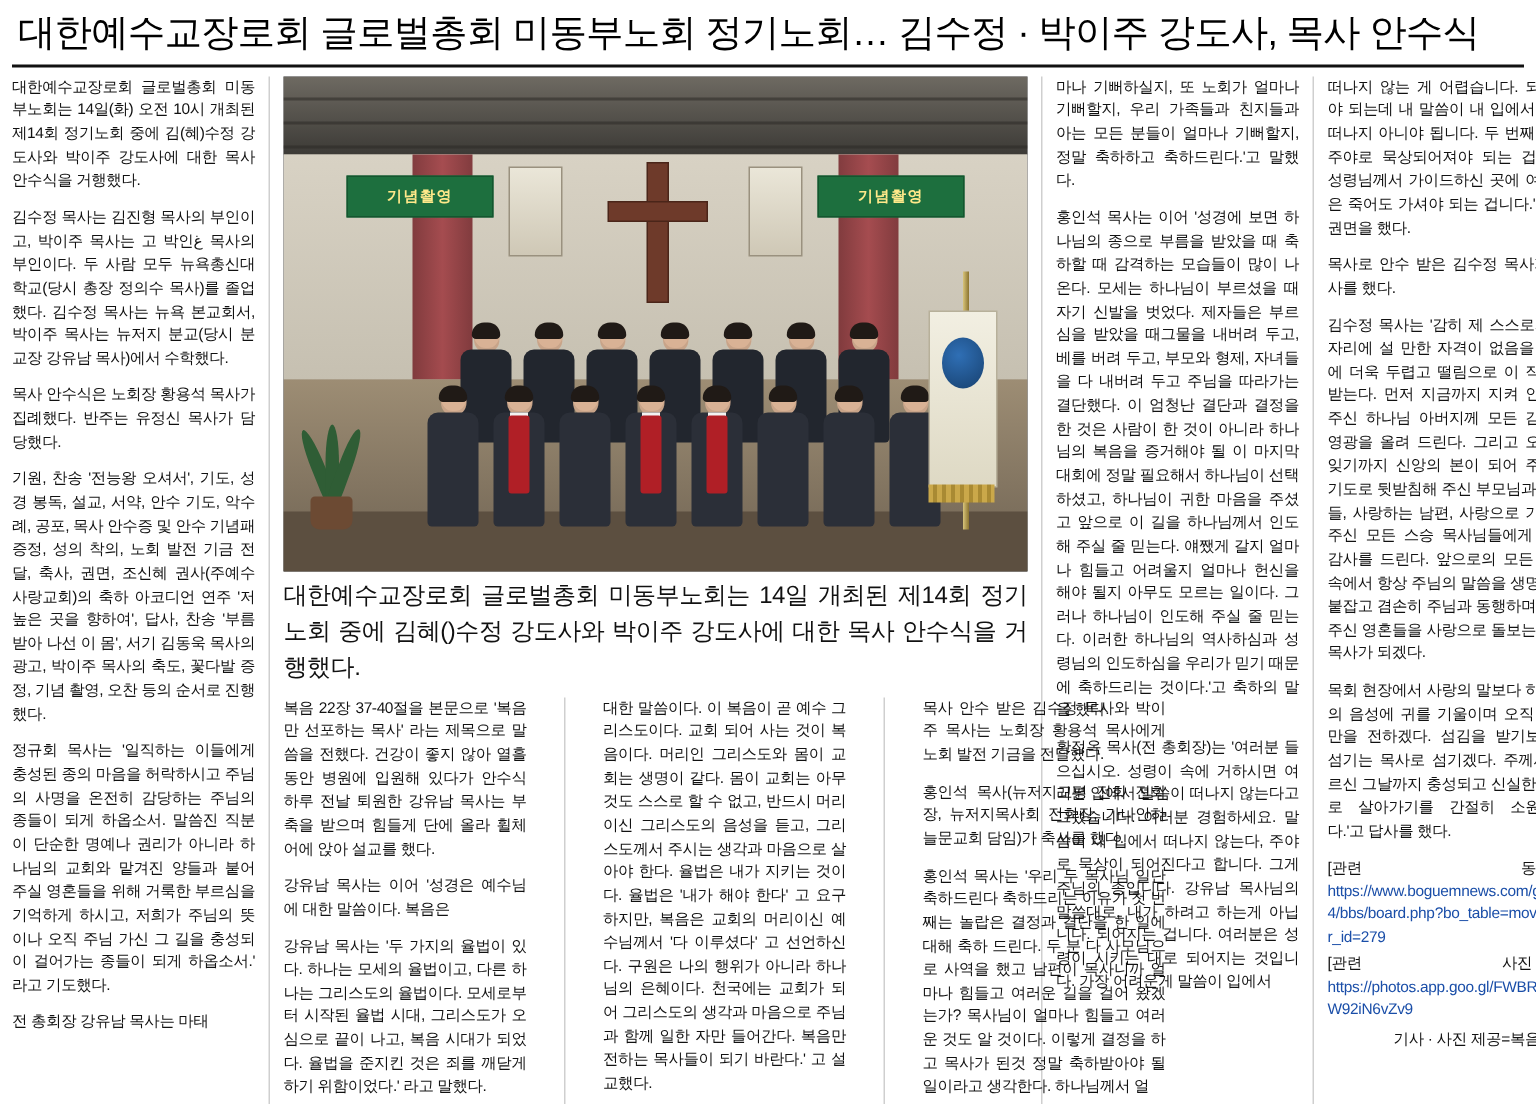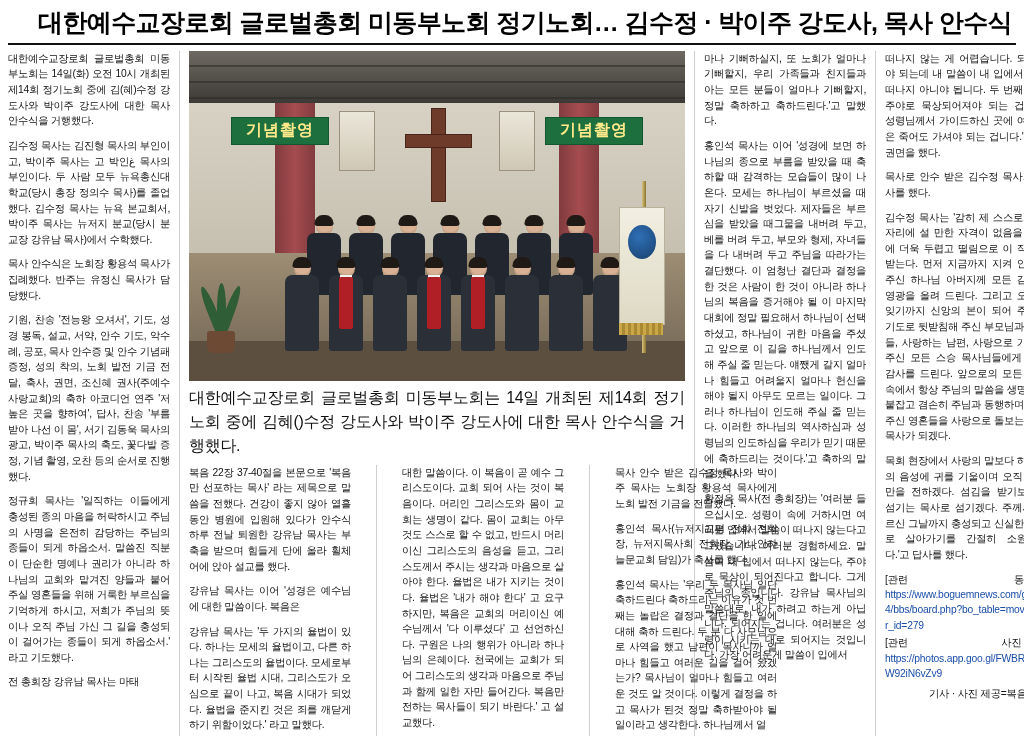--- a/index.html
+++ b/index.html
@@ -22,25 +22,25 @@
     padding: 6px 8px 4px 8px;
   }
   
   .headline-wrap {
     border-bottom: 2px solid #111;
     padding: 2px 4px 6px 4px;
     margin-bottom: 6px;
   }
   .headline {
     font-size: 25px;
-    font-weight: bold;
+    font-weight: normal;
     letter-spacing: -0.6px;
     line-height: 1.15;
     white-space: nowrap;
-    text-align: right;
+    text-align: left;
     color: #000;
   }
   
   .body-grid {
     display: flex;
     gap: 9px;
     height: 686px;
     justify-content: space-between;
   }
   .col {
@@ -110,21 +110,21 @@
     position:absolute; left:0; top:52px; width:100%; height:150px;
     background: linear-gradient(#d8d2c4, #c6c0b1);
   }
   .banner {
     position: absolute;
     top: 66px;
     width: 96px;
     height: 26px;
     background: #1d6f3e;
     color: #ffe98a;
-    font-size: 16px;
+    font-size: 10px;
     font-weight: bold;
     display: flex;
     align-items: center;
     justify-content: center;
     letter-spacing: 1px;
     border: 1px solid #14562f;
   }
   .banner.left { left: 42px; }
   .banner.right { right: 42px; }
   .cross {

